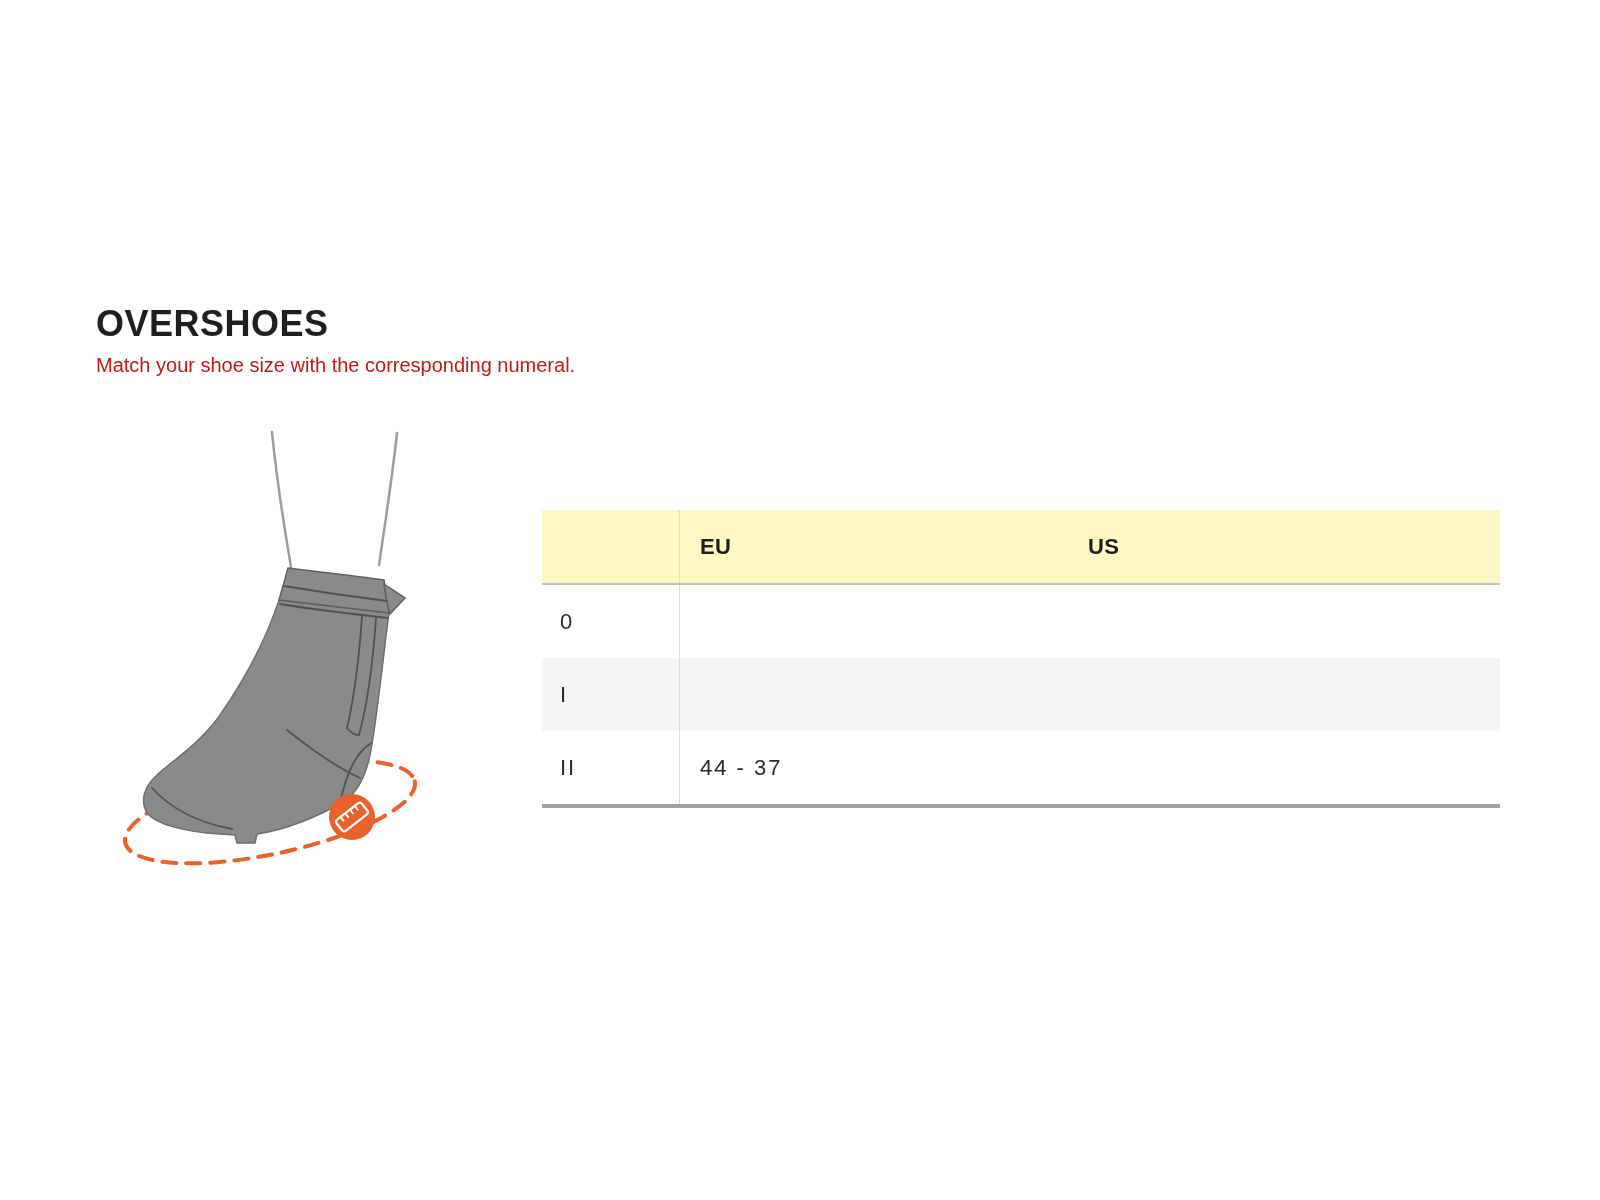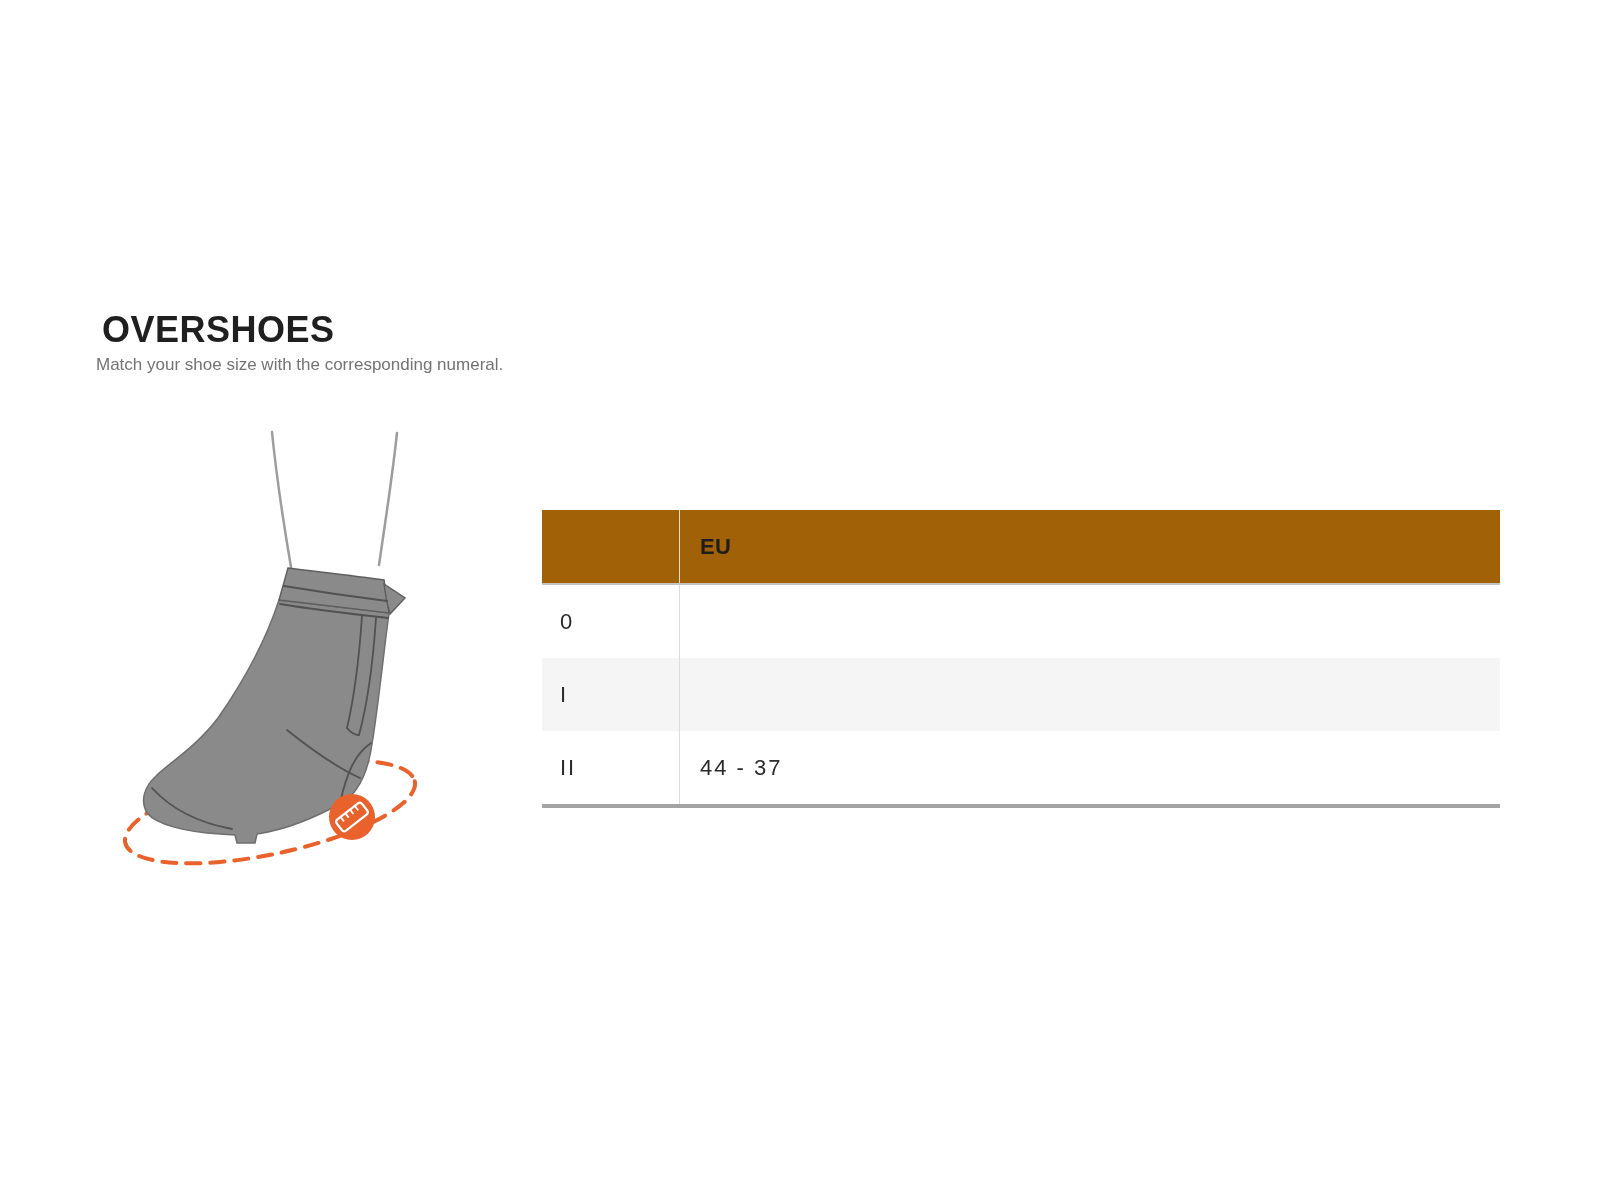--- a/index.html
+++ b/index.html
@@ -1,37 +1,37 @@
 <!DOCTYPE html>
 <html><head>
 <meta charset="utf-8">
 <style>
   html,body{margin:0;padding:0;}
   body{
     width:1600px;height:1200px;background:#ffffff;position:relative;
     font-family:"Liberation Sans", sans-serif;color:#1d1d1d;overflow:hidden;
   }
   .page-title{
-    position:absolute;left:96px;top:303px;margin:6px;
+    position:absolute;left:96px;top:303px;margin:0;
     font-size:36px;font-weight:700;letter-spacing:0.5px;color:#1f1f1f;
   }
   .page-subtitle{
     position:absolute;left:96px;top:351px;margin:0;
-    font-size:17px;font-weight:400;color:#737373;line-height:28px;
+    font-size:20px;font-weight:400;color:#b91c1c;line-height:28px;
   }
   .illustration{
     position:absolute;left:100px;top:420px;width:340px;height:460px;
   }
   .size-table{
     position:absolute;left:542px;top:510px;width:958px;
     font-size:22px;color:#2b2b2b;
   }
   .t-row{display:flex;height:73px;align-items:stretch;}
   .t-row.t-header{
-    height:73px;background:#a16207;border-bottom:2px solid #c3c3c3;
+    height:73px;background:#fef9c3;border-bottom:2px solid #c3c3c3;
     font-weight:600;color:#1d1d1d;
   }
   .t-row.t-alt{background:#f5f5f5;}
   .t-row.t-last{border-bottom:4px solid #a3a3a3;}
   .cell{display:flex;align-items:center;box-sizing:border-box;}
   .c1{width:138px;padding-left:18px;border-right:1px solid #dcdcdc;letter-spacing:2px;}
   .c2{width:388px;padding-left:20px;letter-spacing:2px;}
   .c3{flex:1;padding-left:20px;letter-spacing:2px;}
   .t-header .c1,.t-header .c2,.t-header .c3{letter-spacing:0.3px;}
 </style>
@@ -90,20 +90,21 @@
           </g>
         </g>
       </g>
     </svg>
   </div>
 
   <div class="size-table">
     <div class="t-row t-header">
       <div class="cell c1"></div>
       <div class="cell c2">EU</div>
+      <div class="cell c3">US</div>
     </div>
 
     <div class="t-row">
       <div class="cell c1">0</div>
     </div>
 
     <div class="t-row t-alt">
       <div class="cell c1">I</div>
     </div>
 

